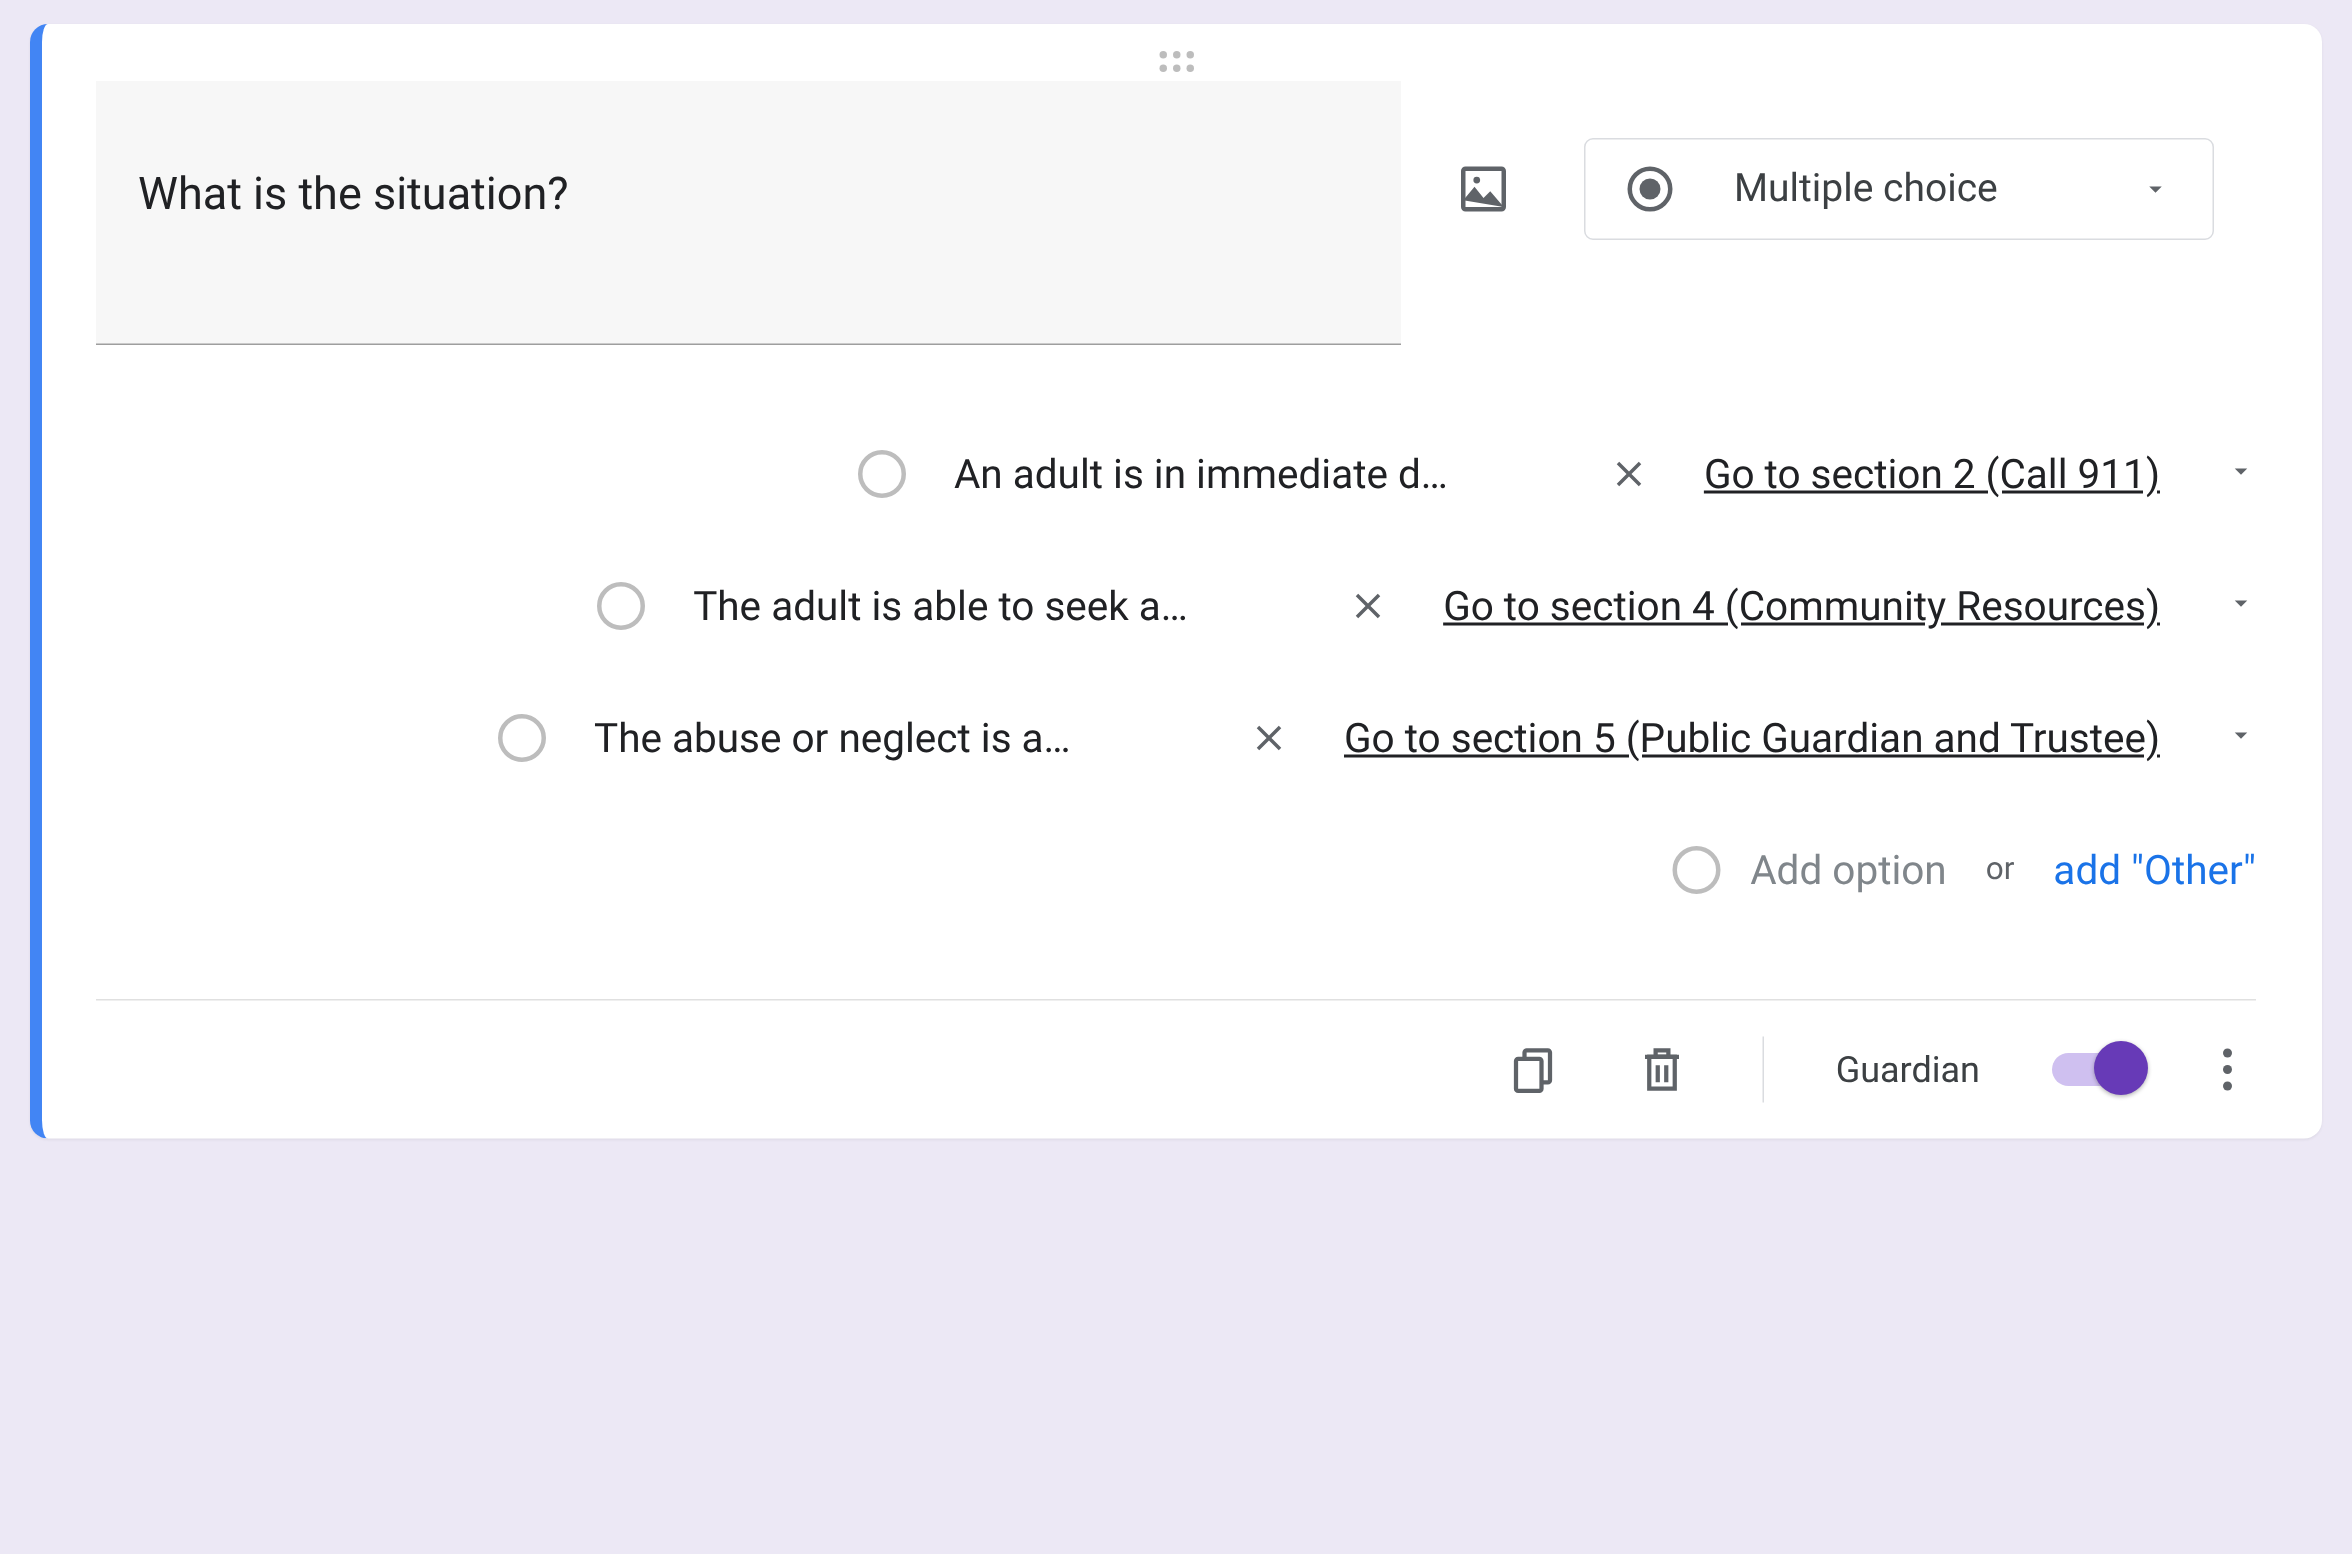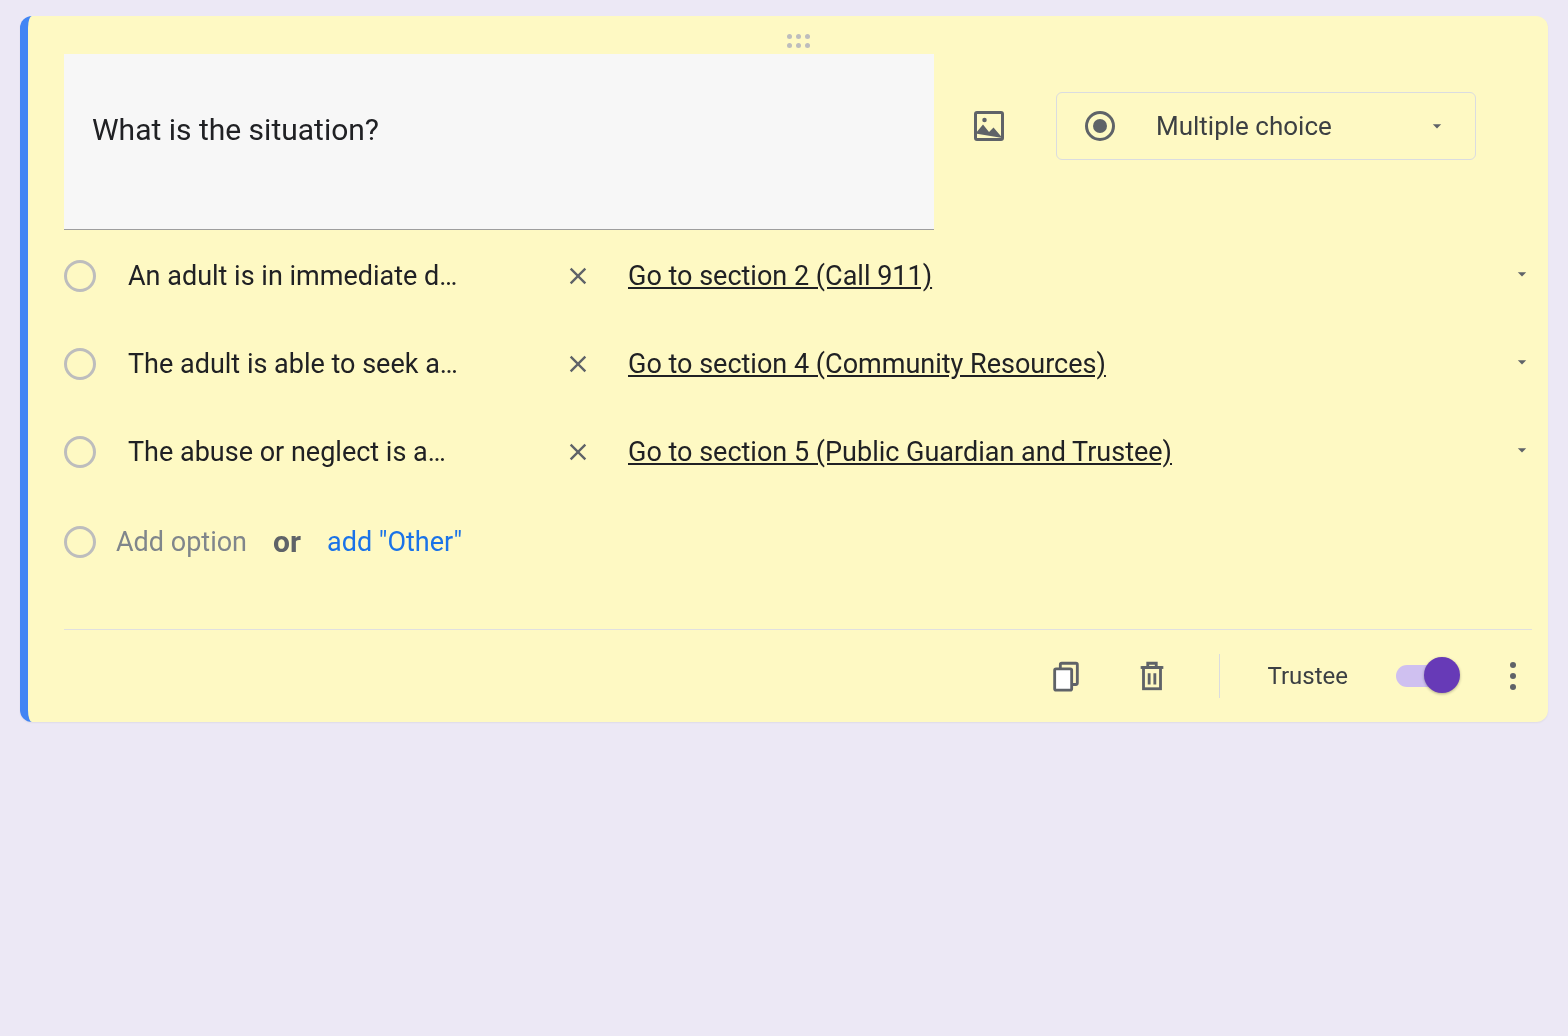--- a/index.html
+++ b/index.html
@@ -8,25 +8,25 @@
     background: #ece8f5;
     width: 1568px;
     height: 1036px;
     padding: 16px 20px;
     display: flex;
     align-items: flex-start;
     justify-content: center;
   }
   .card {
     width: 100%;
-    background: #fef9c3;
+    background: #ffffff;
     border-radius: 12px;
     border-left: 8px solid #4285f4;
     box-shadow: 0 1px 2px rgba(0,0,0,0.06);
-    padding: 14px 16px 24px 36px;
+    padding: 14px 44px 24px 36px;
     position: relative;
   }
   .drag-handle {
     display: flex;
     justify-content: center;
     margin-bottom: 2px;
     color: #9aa0a6;
     cursor: move;
     height: 22px;
     align-items: center;
@@ -83,22 +83,22 @@
   .radio-icon {
     width:30px; height:30px; border-radius:50%;
     border:3px solid #5f6368;
     display:flex; align-items:center; justify-content:center;
   }
   .radio-icon::after { content:""; width:14px; height:14px; background:#5f6368; border-radius:50%; }
   .type-selector .label { flex:1; }
   .chevron { color:#5f6368; }
 
   .options {
-    margin-top: 26px;
-    display:flex; flex-direction:column; gap: 56px;
+    margin-top: 66px;
+    display:flex; flex-direction:column; gap: 56px; align-items: flex-end;
   }
   .option-row {
     display:grid;
     grid-template-columns: 44px 400px 60px 1fr 44px;
     align-items:center;
     gap: 20px;
   }
   .radio-outline {
     width:32px; height:32px; border:3px solid #bdbdbd; border-radius:50%;
   }
@@ -113,21 +113,21 @@
     justify-self:center;
   }
   .goto-label { font-size:27px; color:#202124; cursor:pointer;text-decoration:underline; }
   .row-chevron { color:#5f6368; cursor:pointer; justify-self:end; }
 
   .add-row {
     display:flex; align-items:center; gap:20px;
   }
   .add-row .radio-outline { flex-shrink:0; }
   .add-option-text { font-size:27px; color:#80868b; cursor:text; }
-  .or-text { font-size:30px; color:#5f6368; margin: 0 6px; font-weight: bold; }
+  .or-text { font-size:21px; color:#5f6368; margin: 0 6px; }
   .add-other { font-size:27px; color:#1a73e8; cursor:pointer; }
 
   .divider { height:1px; background:#e0e0e0; margin: 70px 0 24px 0; }
 
   .footer {
     display:flex; align-items:center; justify-content:flex-end; gap: 48px;
     padding-right: 10px;
   }
   .footer .icon-btn svg { width:34px; height:34px; }
   .vdivider { width:1px; height:44px; background:#dadce0; }
@@ -253,21 +253,21 @@
     </button>
     <button class="icon-btn">
       <svg viewBox="0 0 24 24" fill="none" stroke="#5f6368" stroke-width="2">
           <path d="M4 6h16"></path>
           <path d="M9 3h6v3H9z"></path>
           <rect x="6" y="6" width="12" height="15"></rect>
           <path d="M10 10v8M14 10v8"></path>
         </svg>
     </button>
     <div class="vdivider"></div>
-    <span class="required-label">Trustee</span>
+    <span class="required-label">Guardian</span>
     <div class="toggle"></div>
     <div class="more-dots">
       <span></span>
       <span></span>
       <span></span>
     </div>
   </div>
 
 </div>
 

